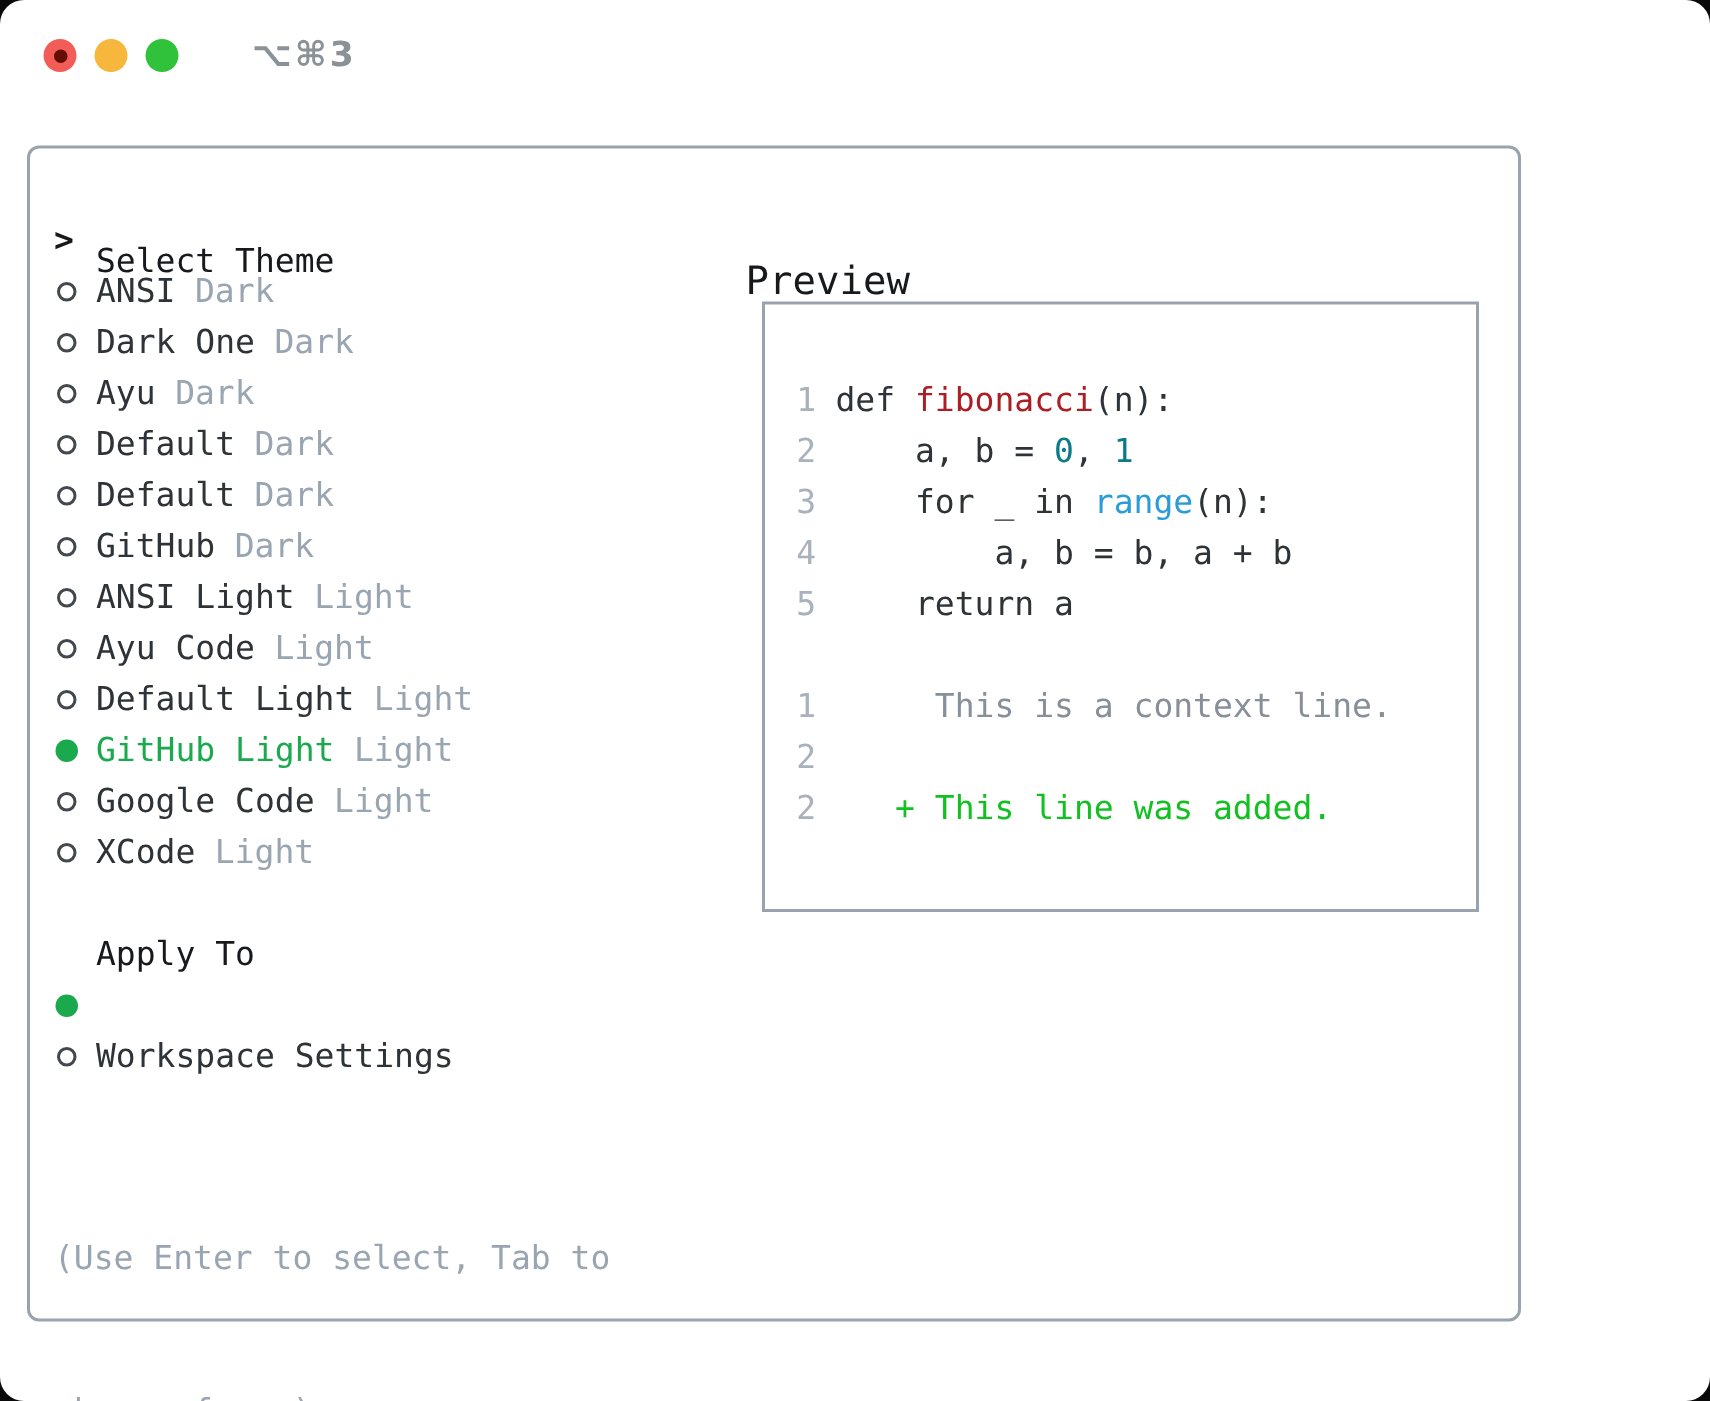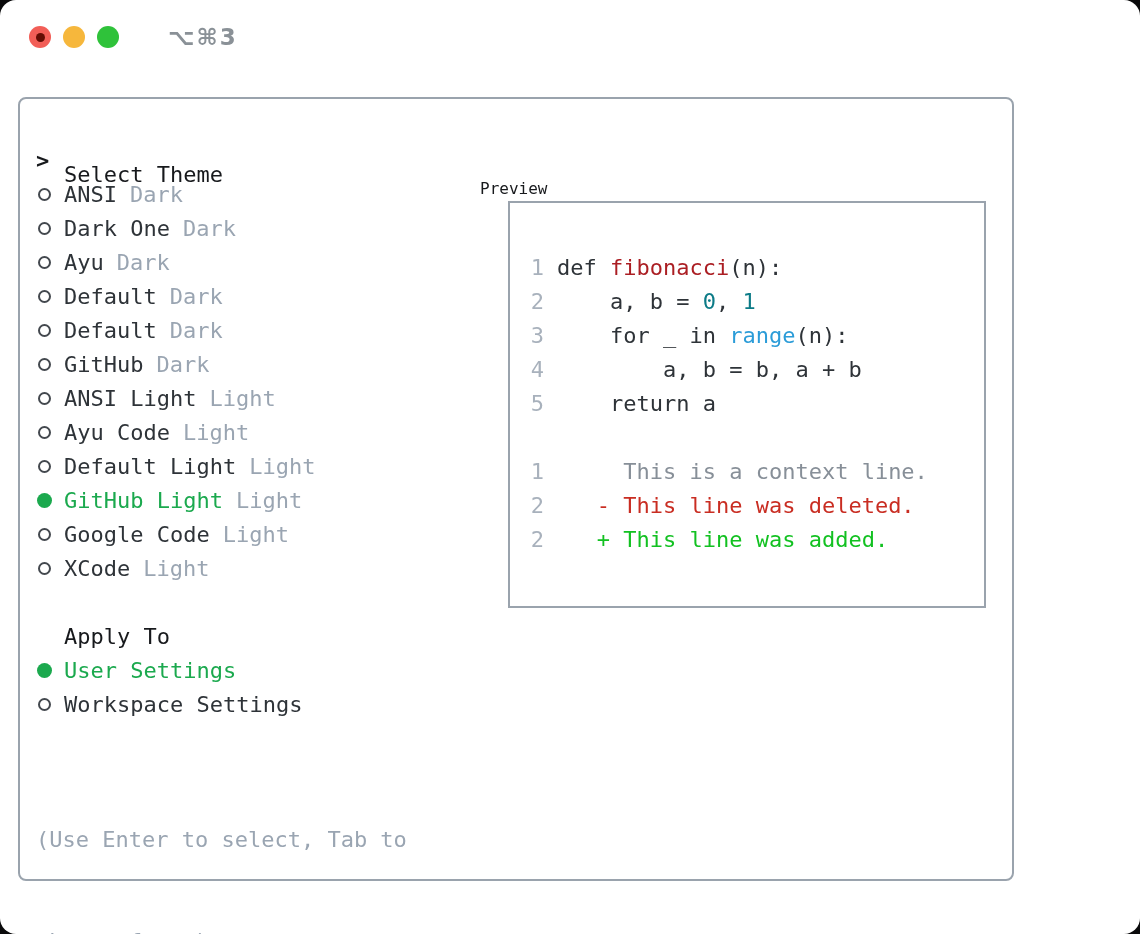--- a/index.html
+++ b/index.html
@@ -38,21 +38,21 @@
   .prompt{color:var(--header-dark);font-weight:bold;font-size:22px;}
   .bold{font-weight:normal;color:var(--header-dark);margin-top:28px;}
   .ring{width:13px;height:13px;border:2px solid var(--ring);border-radius:50%;margin-left:2px;}
   .dot-sel{width:15px;height:15px;background:var(--green-sel);border-radius:50%;margin-left:1px;}
   .t-name{color:var(--dark);}
   .t-name.selected{color:var(--green-sel);}
   .t-suffix{color:var(--muted);margin-left:13px;}
   .applyto{color:var(--header-dark);font-weight:500;}
   .hint{font-size:22px;line-height:34px;color:var(--muted);white-space:pre;}
   
-  .preview-title{position:absolute;left:460px;top:44px;height:34px;display:flex;align-items:center;font-size:16px;}
+  .preview-title{position:absolute;left:477px;top:44px;height:34px;display:flex;align-items:center;font-size:26px;}
   .preview-box{
     position:absolute;left:488px;top:102px;width:478px;height:407px;
     border:2px solid var(--border);background:#fff;overflow:hidden;
   }
   .code-lines{padding:47px 0 0 20px;}
   .code-row{height:34px;display:flex;align-items:center;font-size:22px;white-space:pre;}
   .lineno{display:inline-block;min-width:14px;text-align:right;margin-right:13px;color:var(--lineno);flex:0 0 auto;}
   .tok-text{color:var(--dark);}
   .tok-func{color:var(--red-func);}
   .tok-num{color:var(--teal);}
@@ -99,21 +99,21 @@
         </div>
 
       <div class="gap"></div>
 
       <div class="row">
         <span class="marker"></span>
         <span class="applyto">Apply To</span>
       </div>
 
       <div id="apply-options">
-          <div class="row"><span class="marker"><span class="dot-sel"></span></span><span class="t-name selected">User Settings</span></div>
+          <div class="row"><span class="marker"><span class="dot-sel"></span></span></div>
           <div class="row"><span class="marker"><span class="ring"></span></span><span class="t-name">Workspace Settings</span></div>
         </div>
 
       <div class="gap"></div>
 
       <div class="hint">
         <div>(Use Enter to select, Tab to</div>
         <div>change focus)</div>
       </div>
     </div>
@@ -122,19 +122,19 @@
 
     <div class="preview-box">
       <div class="code-lines" id="code-lines">
           <div class="code-row"><span class="lineno">1</span><span class="tok-text">def </span><span class="tok-func">fibonacci</span><span class="tok-text">(n):</span></div>
           <div class="code-row"><span class="lineno">2</span><span class="tok-text">    a, b = </span><span class="tok-num">0</span><span class="tok-text">, </span><span class="tok-num">1</span></div>
           <div class="code-row"><span class="lineno">3</span><span class="tok-text">    for _ in </span><span class="tok-call">range</span><span class="tok-text">(n):</span></div>
           <div class="code-row"><span class="lineno">4</span><span class="tok-text">        a, b = b, a + b</span></div>
           <div class="code-row"><span class="lineno">5</span><span class="tok-text">    return a</span></div>
           <div class="code-row"><span class="lineno"></span></div>
           <div class="code-row"><span class="lineno">1</span><span class="tok-context">     This is a context line.</span></div>
-          <div class="code-row"><span class="lineno">2</span><span class="tok-deleted">   - This line was deleted.</span></div>
+          <div class="code-row"><span class="lineno">2</span></div>
           <div class="code-row"><span class="lineno">2</span><span class="tok-added">   + This line was added.</span></div>
         </div>
     </div>
 
   </div>
 </div>
 
 </body></html>

